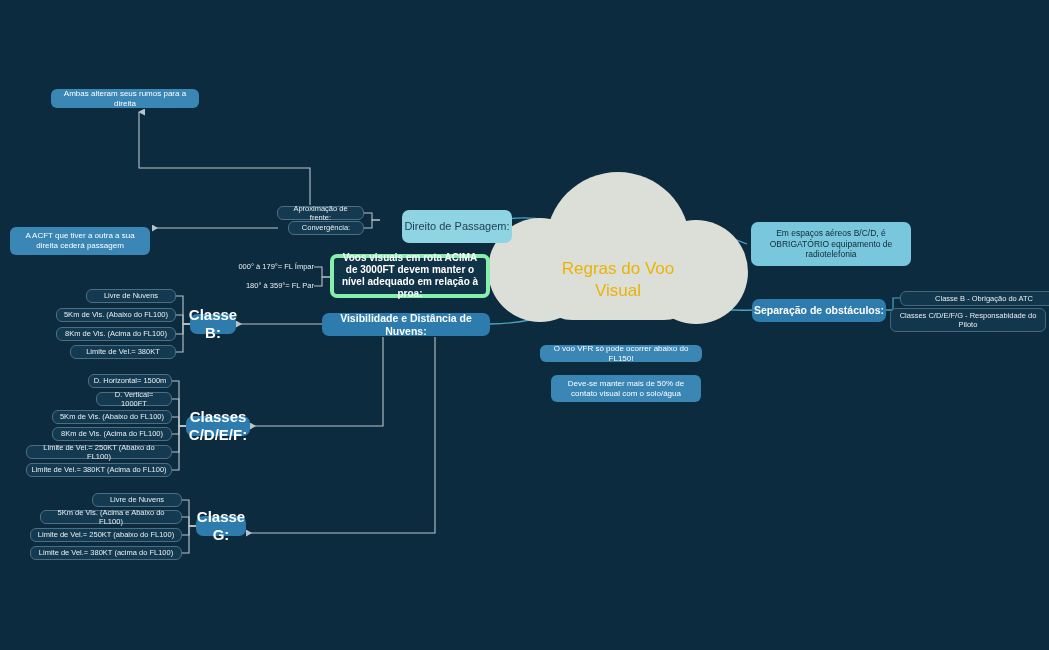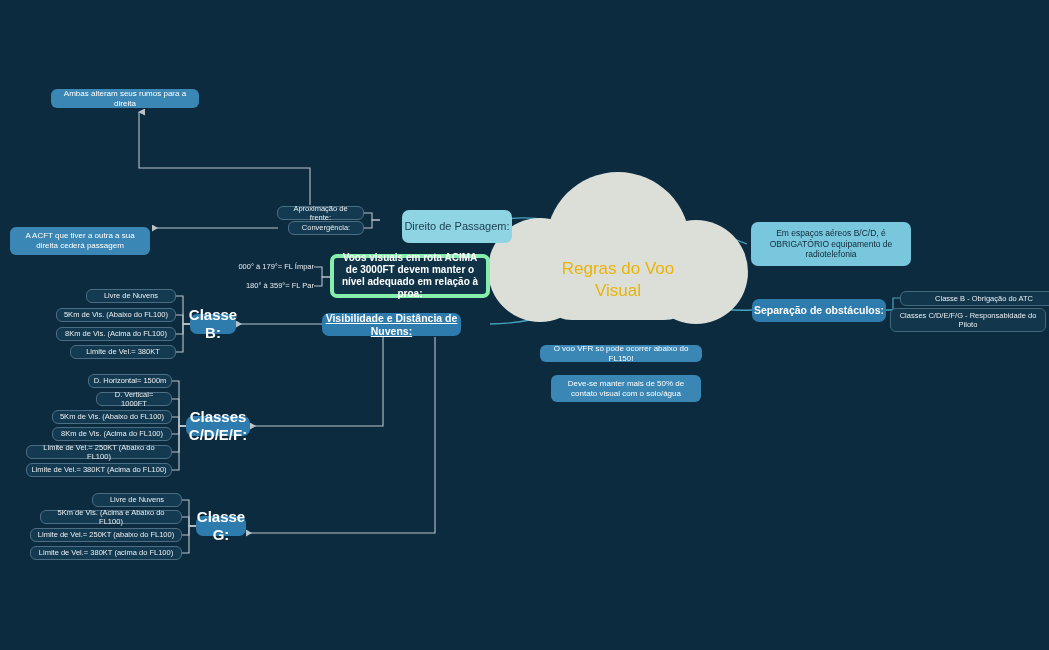--- a/index.html
+++ b/index.html
@@ -129,21 +129,21 @@
   <div class="node n-leaf" style="left:277px;top:206px;width:87px;height:14px;padding:0 4px;">Aproximação de frente:</div>
   <div class="node n-leaf" style="left:288px;top:221px;width:76px;height:14px;padding:0 4px;">Convergência:</div>
 
   <div class="node n-soft" style="left:51px;top:89px;width:148px;height:19px;padding:0 5px;">Ambas alteram seus rumos para a direita</div>
   <div class="node n-soft" style="left:10px;top:217px;width:140px;height:28px;padding:0 6px;margin-top:10px;">A ACFT que tiver a outra a sua direita cederá passagem</div>
 
   <div class="node n-ghostbox" style="left:330px;top:254px;width:160px;height:44px;padding:2px 6px;">Voos visuais em rota ACIMA de 3000FT devem manter o nível adequado em relação à proa:</div>
   <div class="node n-ghost" style="left:235px;top:260px;width:79px;height:14px;justify-content:flex-end;">000° à 179°= FL Ímpar</div>
   <div class="node n-ghost" style="left:235px;top:279px;width:79px;height:14px;justify-content:flex-end;">180° à 359°= FL Par</div>
 
-  <div class="node n-blue-lg" style="left:322px;top:313px;width:139px;height:23px;text-decoration:underline;">Visibilidade e Distância de Nuvens:</div>
+  <div class="node n-blue-lg" style="left:322px;top:313px;width:168px;height:23px;">Visibilidade e Distância de Nuvens:</div>
 
   <div class="node n-blue" style="left:190px;top:314px;width:46px;height:20px;">Classe B:</div>
   <div class="node n-leaf" style="left:86px;top:289px;width:90px;height:14px;padding:0 4px;">Livre de Nuvens</div>
   <div class="node n-leaf" style="left:56px;top:308px;width:120px;height:14px;padding:0 4px;">5Km de Vis. (Abaixo do FL100)</div>
   <div class="node n-leaf" style="left:56px;top:327px;width:120px;height:14px;padding:0 4px;">8Km de Vis. (Acima do FL100)</div>
   <div class="node n-leaf" style="left:70px;top:345px;width:106px;height:14px;padding:0 4px;">Limite de Vel.= 380KT</div>
 
   <div class="node n-blue" style="left:186px;top:416px;width:64px;height:20px;">Classes C/D/E/F:</div>
   <div class="node n-leaf" style="left:88px;top:374px;width:84px;height:14px;padding:0 4px;">D. Horizontal= 1500m</div>
   <div class="node n-leaf" style="left:96px;top:392px;width:76px;height:14px;padding:0 4px;">D. Vertical= 1000FT</div>

